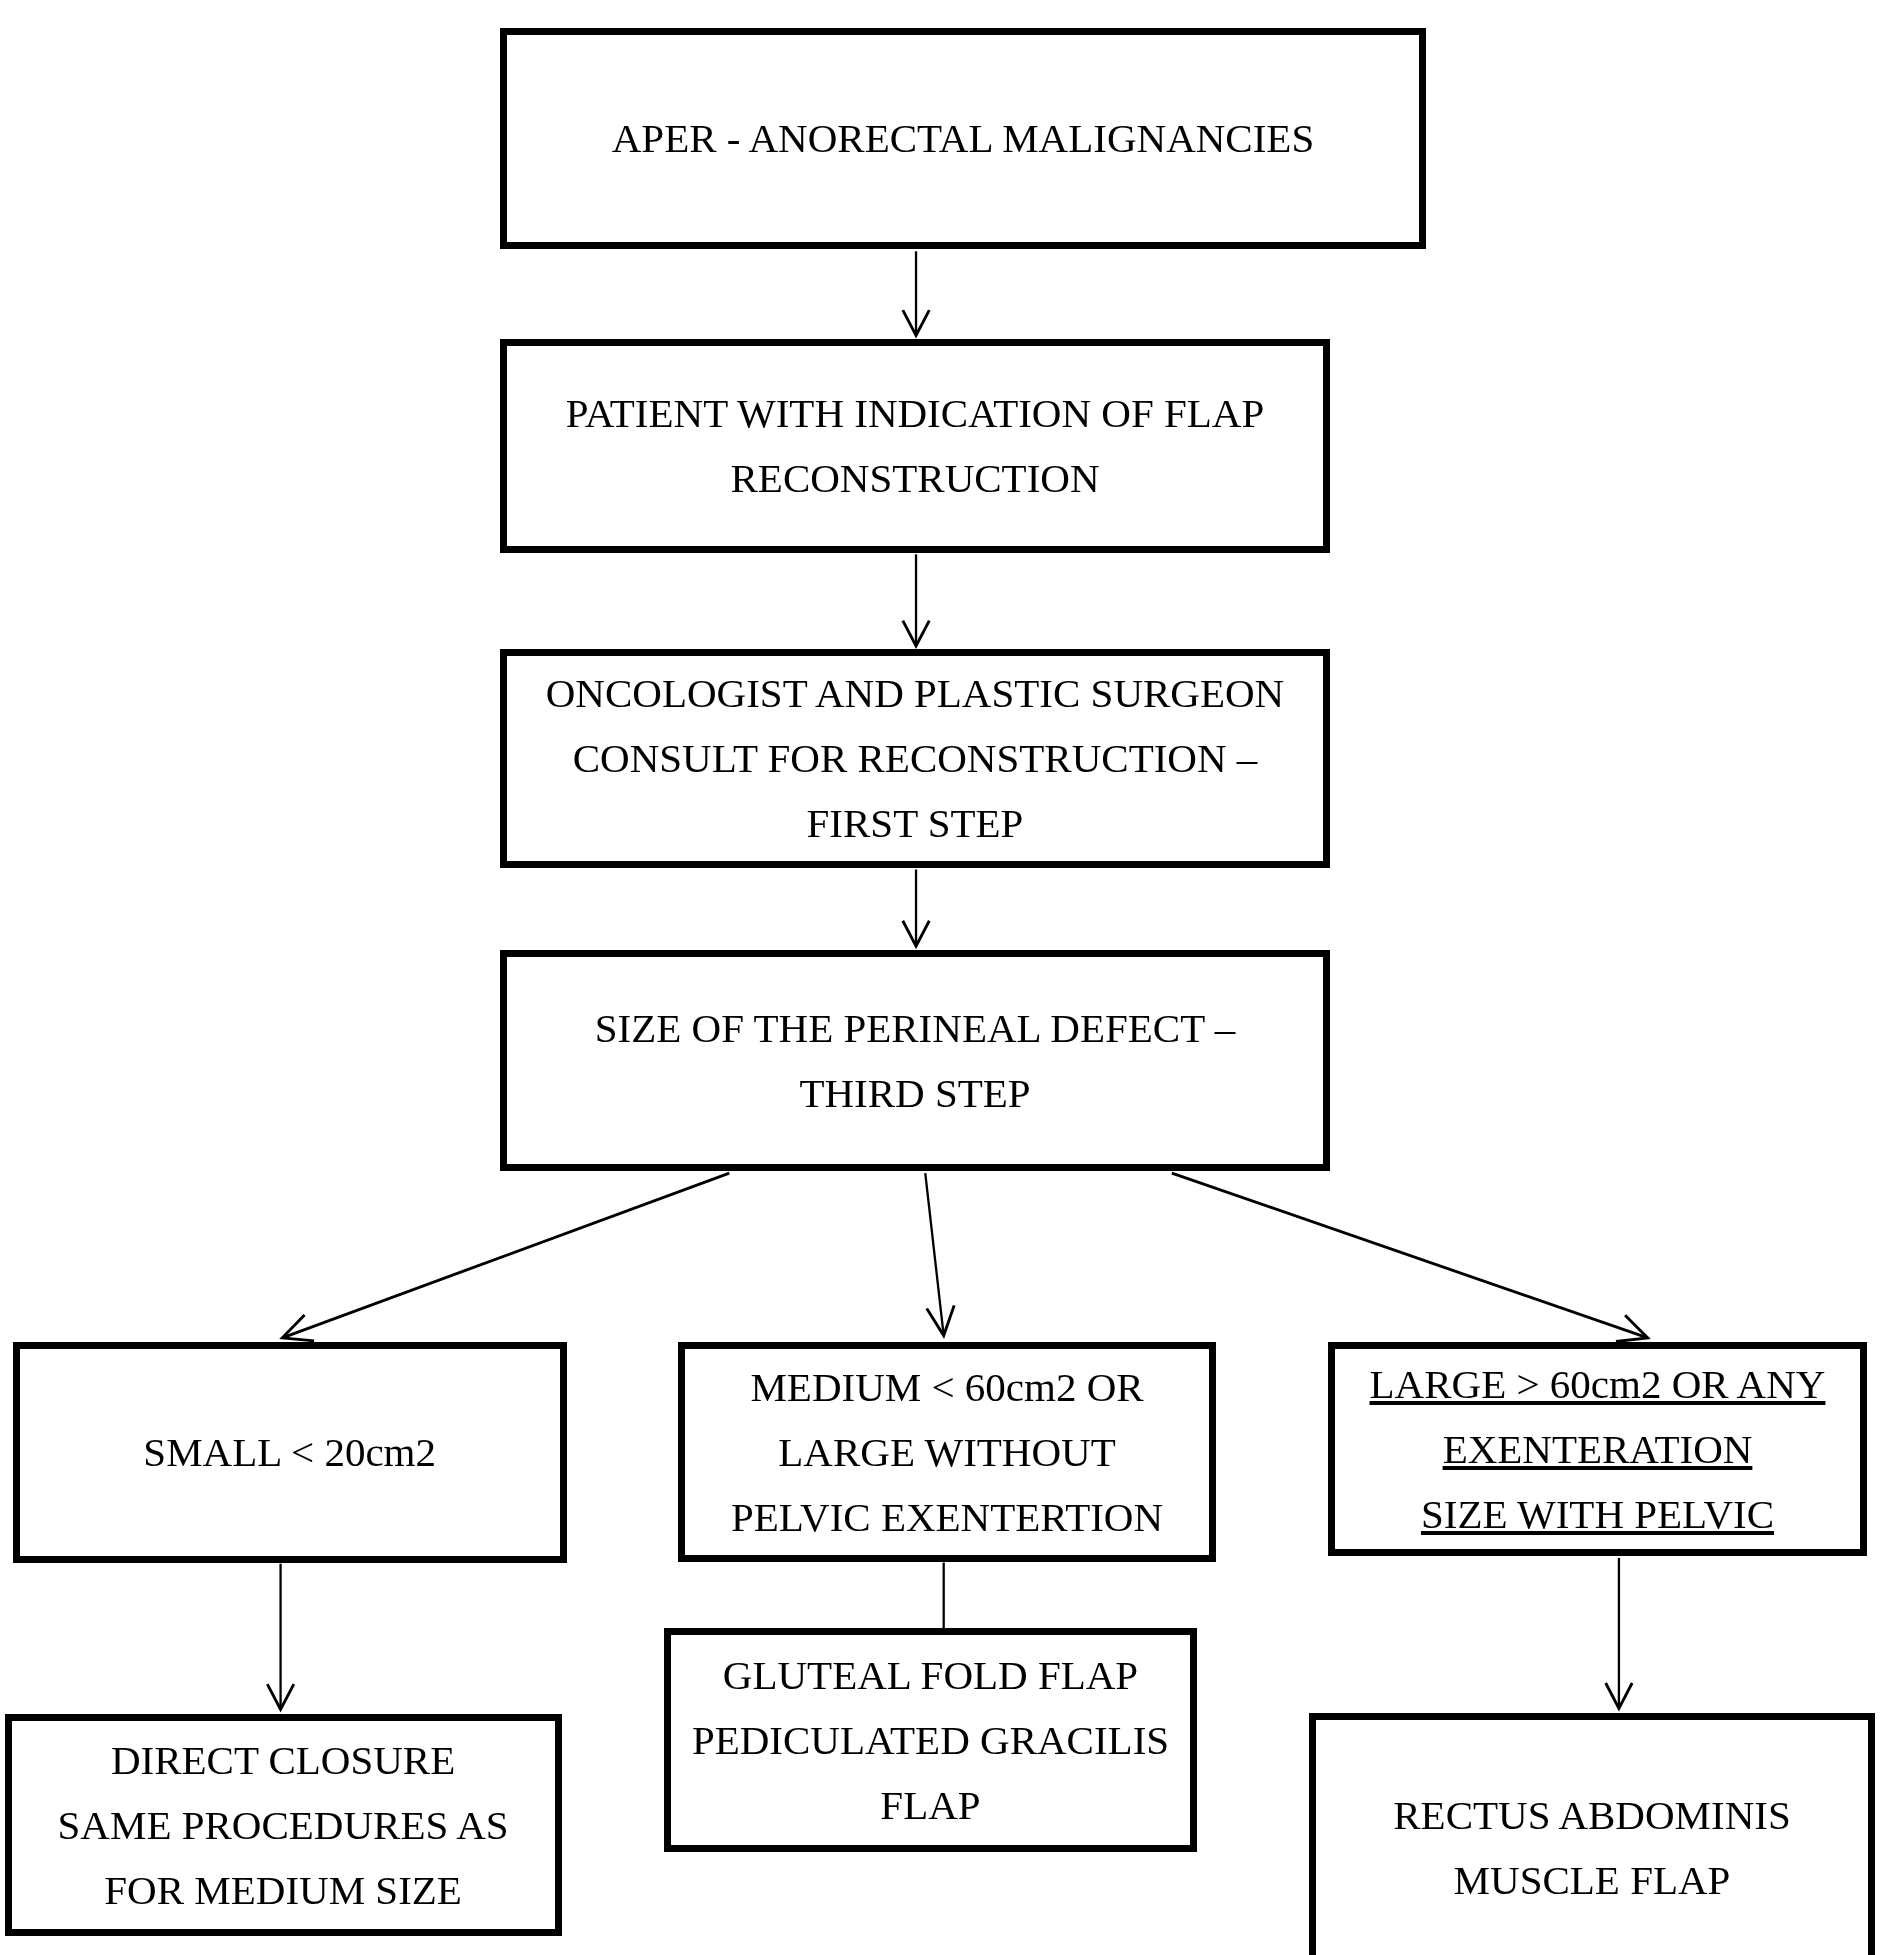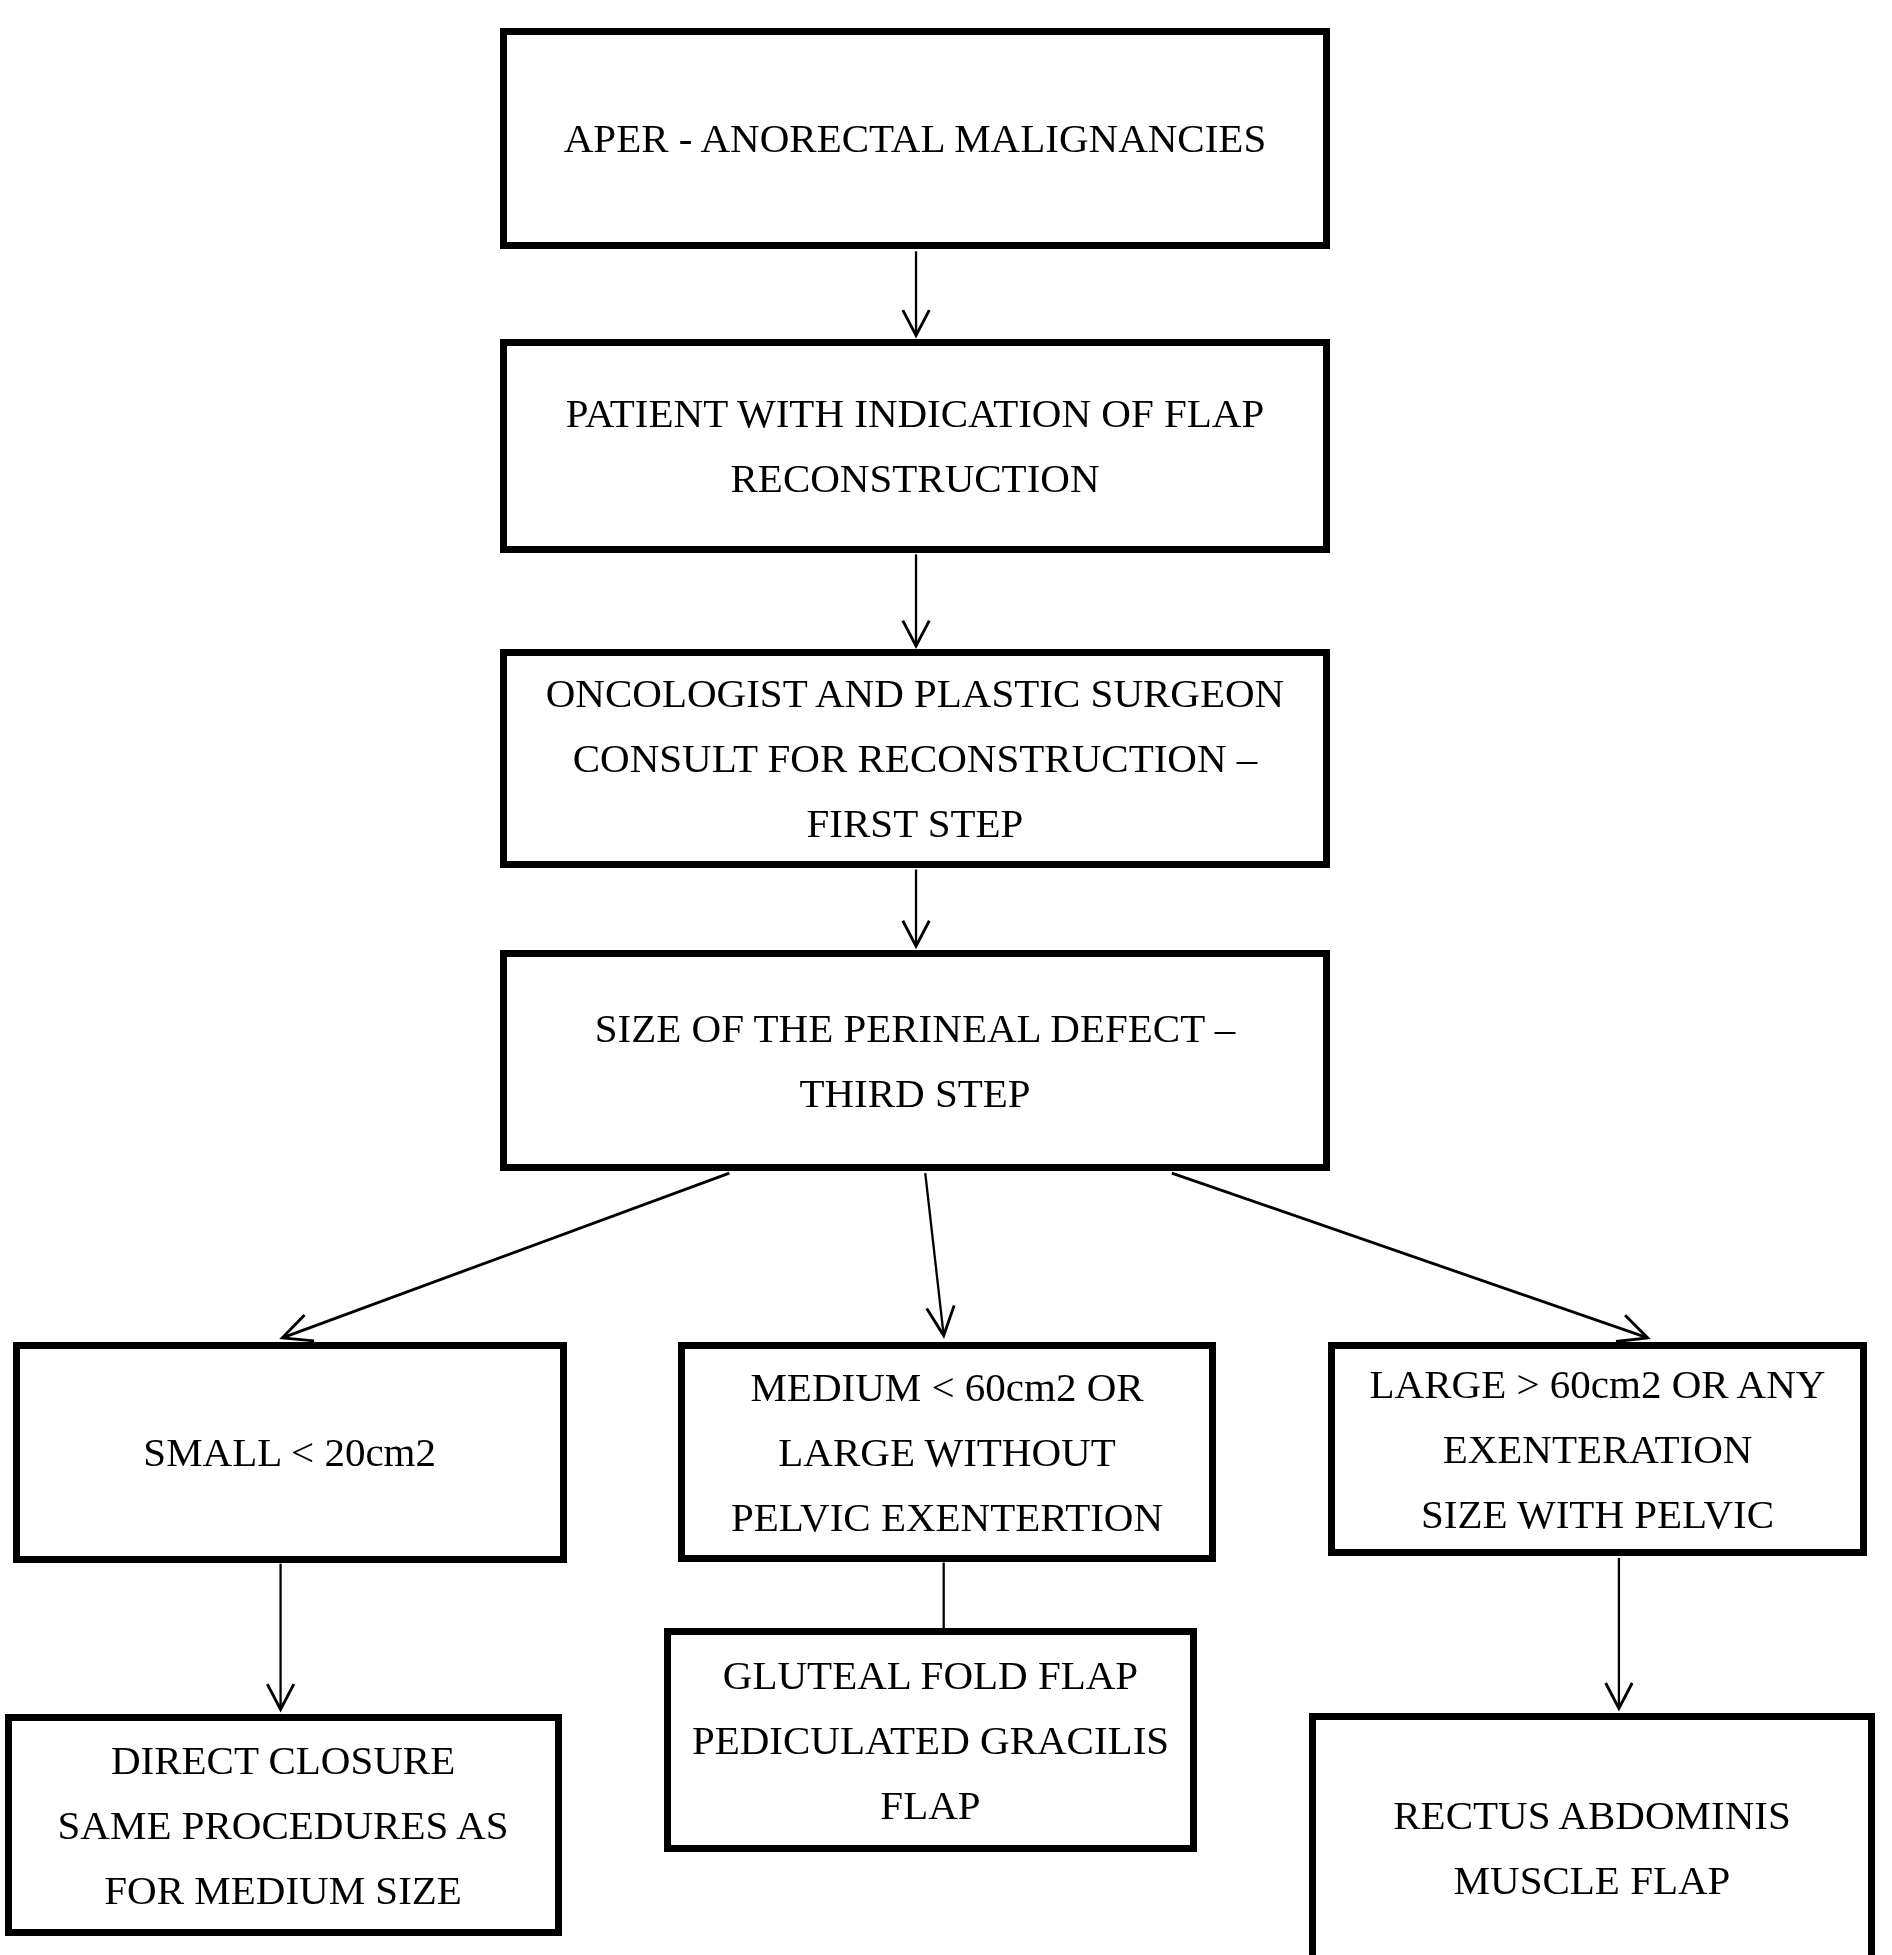--- a/index.html
+++ b/index.html
@@ -87,21 +87,21 @@
       <line class="shaft" x1="1638" y1="2712" x2="1638" y2="2967"></line>
       <polyline class="head" points="1615,2923 1638,2967 1661,2923"></polyline>
     </g>
 
     <g>
       <line class="shaft" x1="2810" y1="2704" x2="2810" y2="2965"></line>
       <polyline class="head" points="2787,2921 2810,2965 2833,2921"></polyline>
     </g>
   </svg>
 
-  <div class="node" style="left:500px; top:28px; width:830px; height:221px;align-items:center;">
+  <div class="node" style="left:500px; top:28px; width:926px; height:221px;align-items:center;">
     <div class="tline">APER - ANORECTAL MALIGNANCIES</div>
   </div>
 
   <div class="node" style="left:500px; top:339px; width:830px; height:214px;justify-content:center;">
     <div class="tline">PATIENT WITH INDICATION OF FLAP</div>
     <div class="tline">RECONSTRUCTION</div>
   </div>
 
   <div class="node" style="left:500px; top:649px; width:830px; height:219px;">
     <div class="tline">ONCOLOGIST AND PLASTIC SURGEON</div>
@@ -117,21 +117,21 @@
   <div class="node" style="left:12.7px; top:1342px; width:554px; height:221px;">
     <div class="tline">SMALL &lt; 20cm2</div>
   </div>
 
   <div class="node" style="left:678px; top:1342px; width:538px; height:220px;">
     <div class="tline">MEDIUM &lt; 60cm2 OR</div>
     <div class="tline">LARGE WITHOUT</div>
     <div class="tline">PELVIC EXENTERTION</div>
   </div>
 
-  <div class="node" style="left:1328px; top:1342px; width:539px; height:214px;">
+  <div class="node" style="left:1328px; top:1342px; width:539px; height:214px;text-decoration:underline;">
     <div class="tline">LARGE &gt; 60cm2 OR ANY</div>
     <div class="tline">EXENTERATION</div>
     <div class="tline">SIZE WITH PELVIC</div>
   </div>
 
   <div class="node" style="left:4.6px; top:1714px; width:557px; height:222px;">
     <div class="tline">DIRECT CLOSURE</div>
     <div class="tline">SAME PROCEDURES AS</div>
     <div class="tline">FOR MEDIUM SIZE</div>
   </div>

